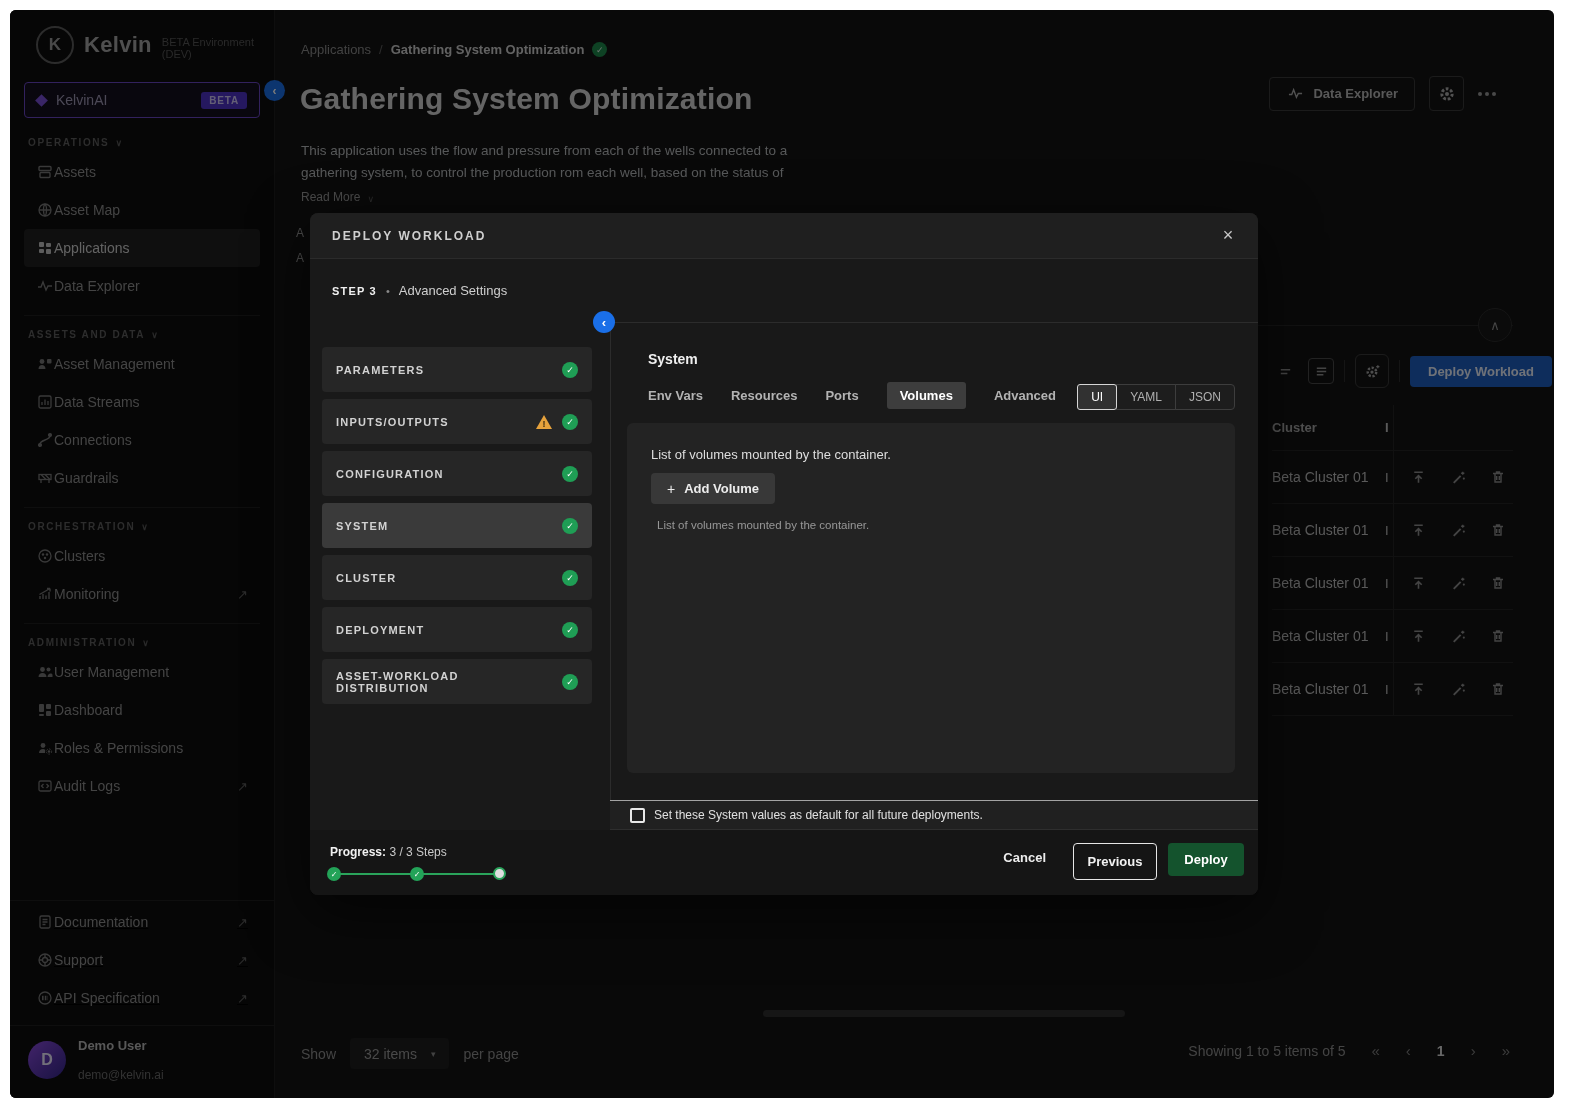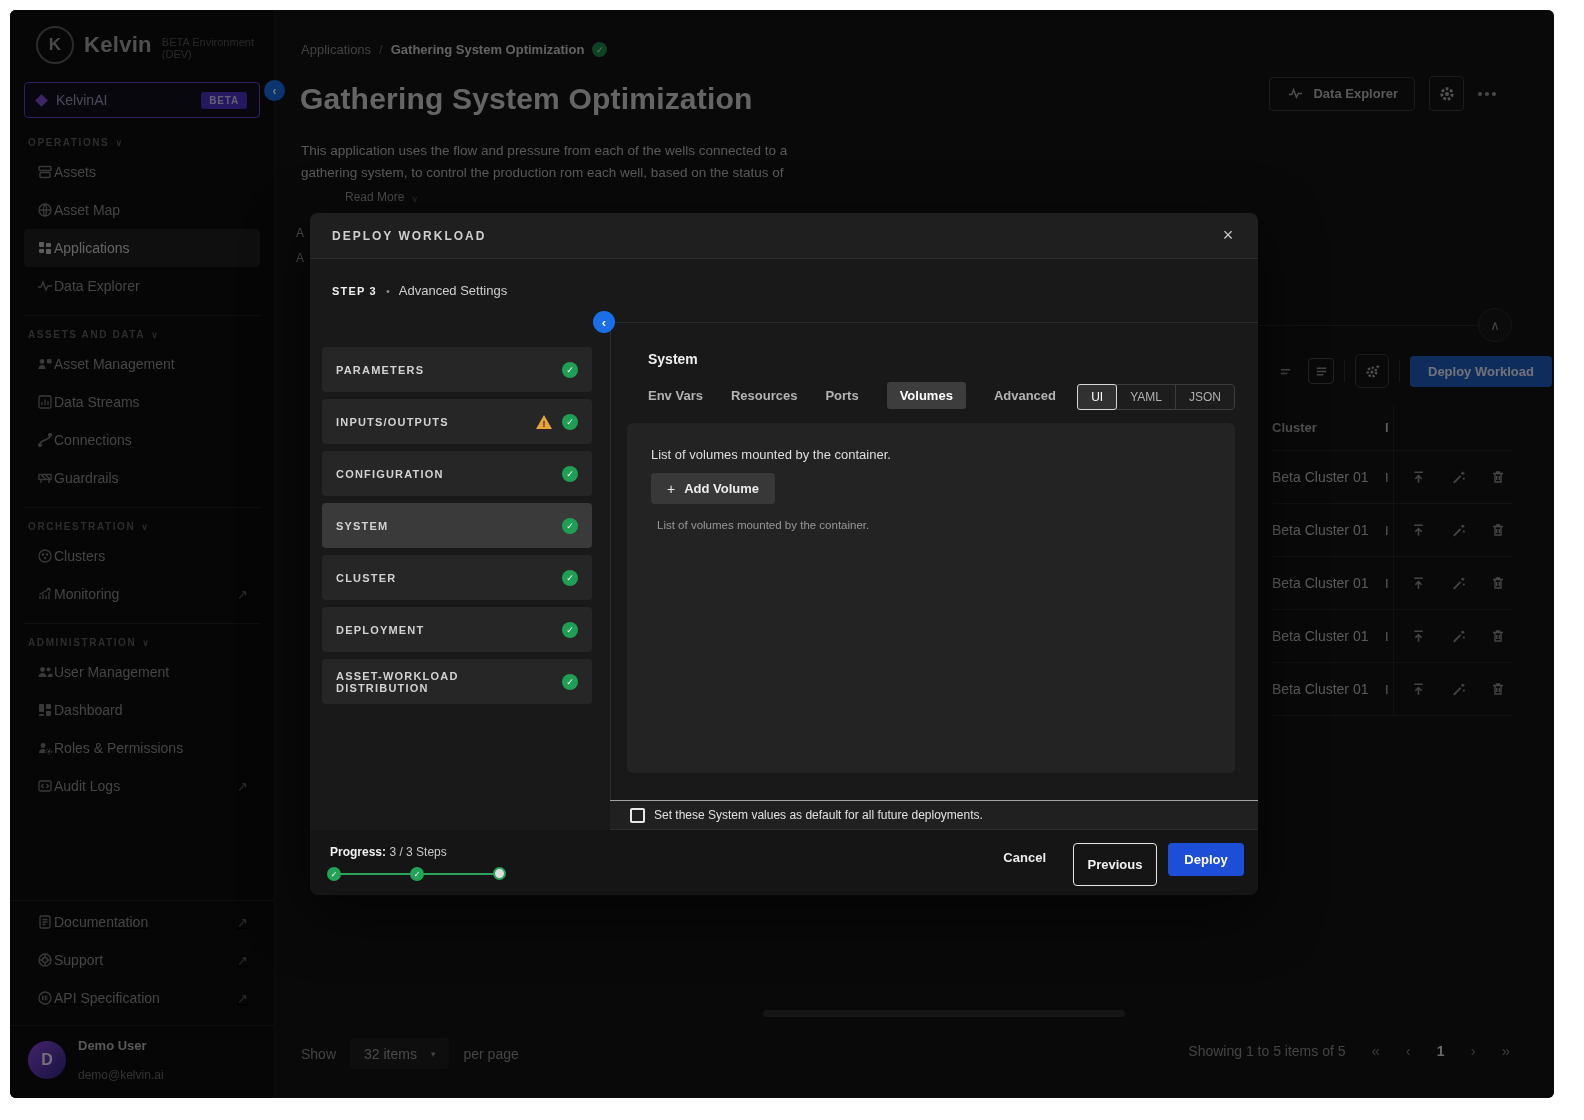--- a/index.html
+++ b/index.html
@@ -35,21 +35,21 @@
 
   
   .main { position:absolute; left:265px; top:0; width:1279px; height:1088px; }
   .breadcrumb { position:absolute; left:26px; top:32px; display:flex; align-items:center; gap:8px; font-size:13px; }
   .bc-parent { color:#8a8a8a; }
   .bc-sep { color:#5e5e5e; }
   .bc-current { color:#cdcdcd; font-weight:bold; }
   .check-chip { width:15px; height:15px; border-radius:50%; background:#1e8a4c; color:#dff3e7; font-size:9px; display:flex; align-items:center; justify-content:center; }
   .page-title { position:absolute; left:25px; top:72px; font-size:30px; font-weight:bold; color:#d4d4d4; letter-spacing:.2px; }
   .page-desc { position:absolute; left:26px; top:130px; font-size:13.5px; color:#b5b8ba; line-height:22px; white-space:nowrap; }
-  .read-more { position:absolute; left:26px; top:180px; font-size:12px; color:#9a9a9a; display:flex; gap:7px; align-items:flex-end;margin-left:44px; }
+  .read-more { position:absolute; left:26px; top:180px; font-size:12px; color:#9a9a9a; display:flex; gap:7px; align-items:flex-end; }
   .clip-a { position:absolute; font-size:12px; color:#9a9a9a; }
   .hdr-actions { position:absolute; right:58px; top:66px; display:flex; align-items:center; gap:14px; }
   .btn-data-explorer { height:34px; border:1px solid #3a3a3a; border-radius:4px; background:transparent; color:#b9b9b9; font-size:13px; font-weight:bold; display:flex; align-items:center; gap:9px; padding:0 16px; }
   .btn-gear { width:35px; height:35px; border:1px solid #3a3a3a; border-radius:4px; color:#a9a9a9; display:flex; align-items:center; justify-content:center; }
   .dots-icon { display:flex; gap:3px; }
   .dots-icon i { width:4px; height:4px; border-radius:50%; background:#9a9a9a; }
 
   .sect-divider { position:absolute; left:690px; right:41px; top:315px; border-top:1px solid #262626; }
   .collapse-up { position:absolute; left:1203px; top:298px; width:34px; height:34px; border-radius:50%; background:#171717; border:1px solid #2c2c2c; color:#8f8f8f; font-size:13px; display:flex; align-items:center; justify-content:center; }
 
@@ -118,22 +118,22 @@
   .cbx { width:15px; height:15px; border:2px solid #e8e8e8; border-radius:2px; background:transparent; flex:0 0 auto; }
   .default-label { color:#e0e0e0; font-size:12px; }
 
   .modal-footer { position:absolute; left:0; right:0; top:617px; bottom:0; background:#151515; border-radius:0 0 8px 8px; }
   .prog-text { position:absolute; left:20px; top:15px; font-size:12px; color:#c9c9c9; }
   .prog-text b { color:#f2f2f2; }
   .prog-track { position:absolute; left:22px; top:43px; width:173px; height:2px; background:#2aa45b; }
   .prog-dot { position:absolute; top:37px; width:14px; height:14px; border-radius:50%; background:#23a358; color:#fff; font-size:8px; display:flex; align-items:center; justify-content:center; }
   .prog-dot.last { width:13px; height:13px; background:#dedede; border:2px solid #2aa45b; }
   .btn-cancel { position:absolute; right:212px; top:20px; color:#ececec; font-size:13px; font-weight:bold; }
-  .btn-previous { position:absolute; right:101px; top:13px; height:43px; width:84px; border:1px solid #e6e6e6; border-radius:4px; color:#f2f2f2; font-size:13px; font-weight:bold; display:flex; align-items:center; justify-content:center; background:transparent; }
-  .btn-deploy { position:absolute; right:14px; top:13px; height:33px; width:76px; background:#1d4ed8; border-radius:4px; color:#ffffff; font-size:13px; font-weight:bold; display:flex; align-items:center; justify-content:center; }
+  .btn-previous { position:absolute; right:101px; top:13px; height:37px; width:84px; border:1px solid #e6e6e6; border-radius:4px; color:#f2f2f2; font-size:13px; font-weight:bold; display:flex; align-items:center; justify-content:center; background:transparent; }
+  .btn-deploy { position:absolute; right:14px; top:13px; height:33px; width:76px; background:#14532d; border-radius:4px; color:#ffffff; font-size:13px; font-weight:bold; display:flex; align-items:center; justify-content:center; }
 
   svg { display:block; }
 </style>
 </head>
 <body>
 
 <div class="stage">
 <div class="app">
 
   <div class="sidebar">

